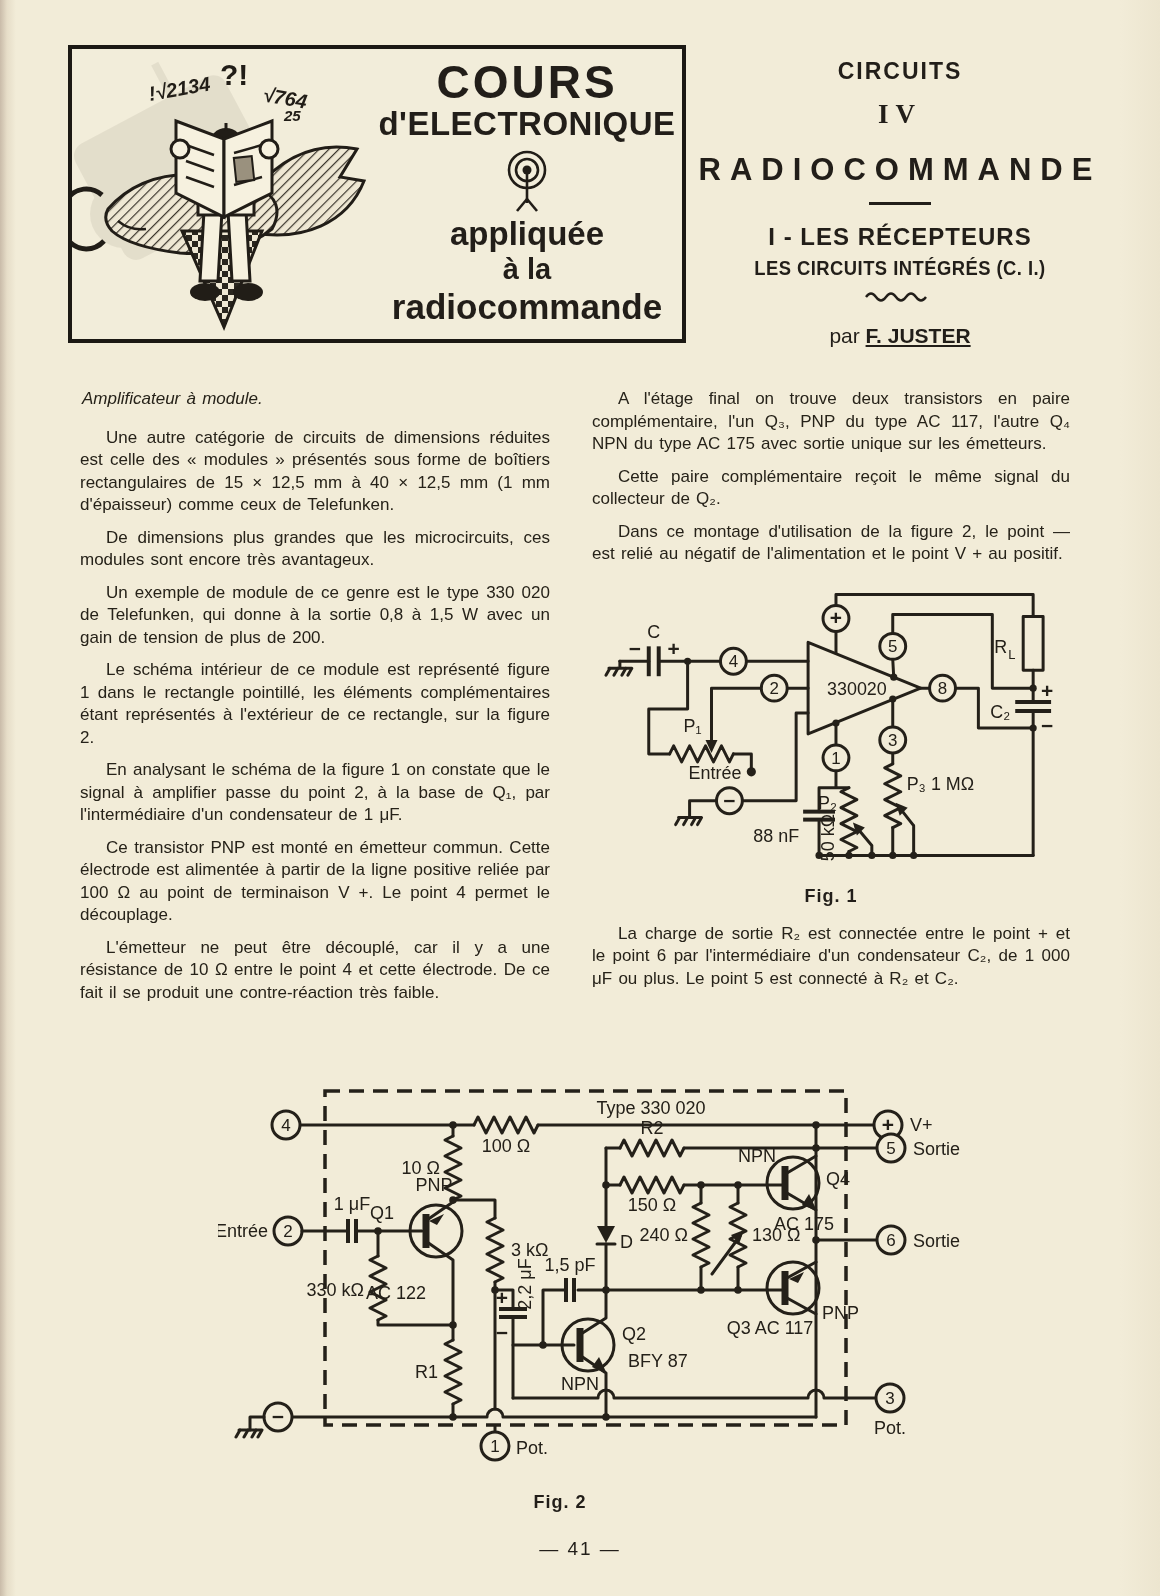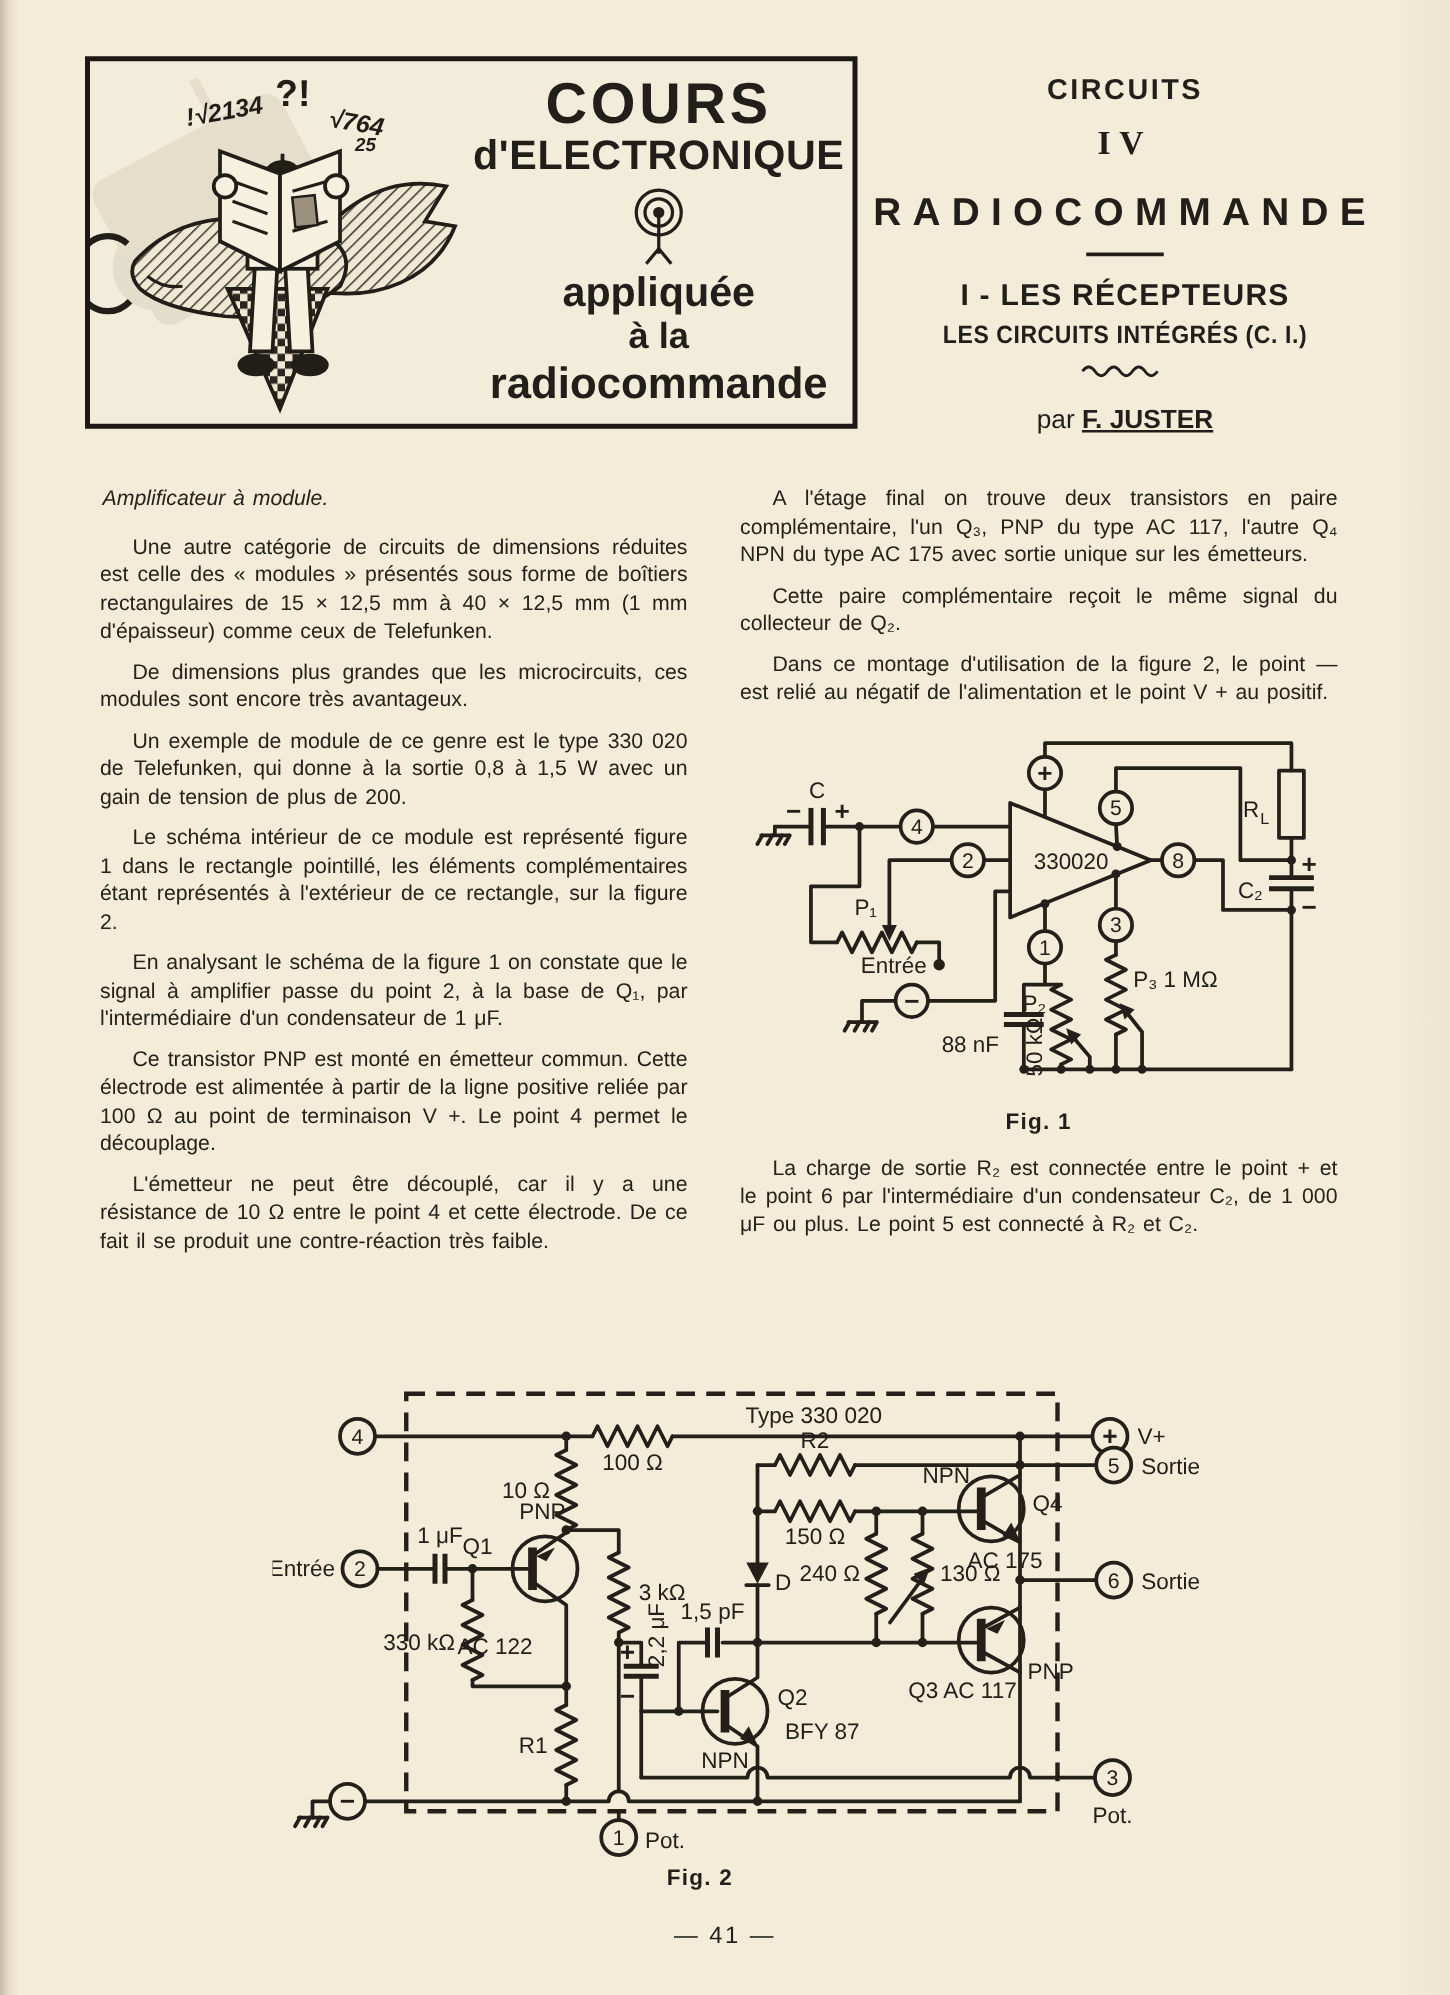--- a/index.html
+++ b/index.html
@@ -37,21 +37,21 @@
   .col{position:absolute;top:388px;}
   .col-left{left:80px;width:470px;}
   .col-right{left:592px;width:478px;}
   .col p{margin:0 0 10px 0;font-size:17px;line-height:22.5px;text-align:justify;text-indent:26px;
     word-spacing:1.5px;color:#262219;}
   .col p.lead{font-style:italic;text-indent:2px;margin-bottom:16px;}
 
   .figcaption{font-weight:bold;font-size:18px;text-align:center;margin:6px 0 16px 0;letter-spacing:1px;}
   .fig2-wrap{margin-top:10px;}
 
-  .fig1{position:absolute;left:218px;top:1102px;width:840px;height:392px;}
+  .fig1{position:absolute;left:218px;top:1078px;width:840px;height:392px;}
   .fig1-caption{position:absolute;left:440px;top:1492px;width:240px;text-align:center;font-weight:bold;font-size:18px;letter-spacing:1px;}
   .pagenum{position:absolute;left:0;top:1538px;width:1140px;text-align:center;font-size:19px;letter-spacing:2px;padding-left:20px;}
 
   
   svg .wire{stroke:#242019;stroke-width:3;fill:none;stroke-linecap:round;stroke-linejoin:round;}
   svg .wire4{stroke:#242019;stroke-width:4;fill:none;stroke-linecap:butt;}
   svg .thick{stroke:#242019;stroke-width:7;fill:none;stroke-linecap:butt;}
   svg .dashbox{stroke:#242019;stroke-width:3.5;fill:none;stroke-dasharray:15 9;}
   svg .term{stroke:#242019;stroke-width:3;fill:#f2ecd8;}
   svg .dot{fill:#242019;}

